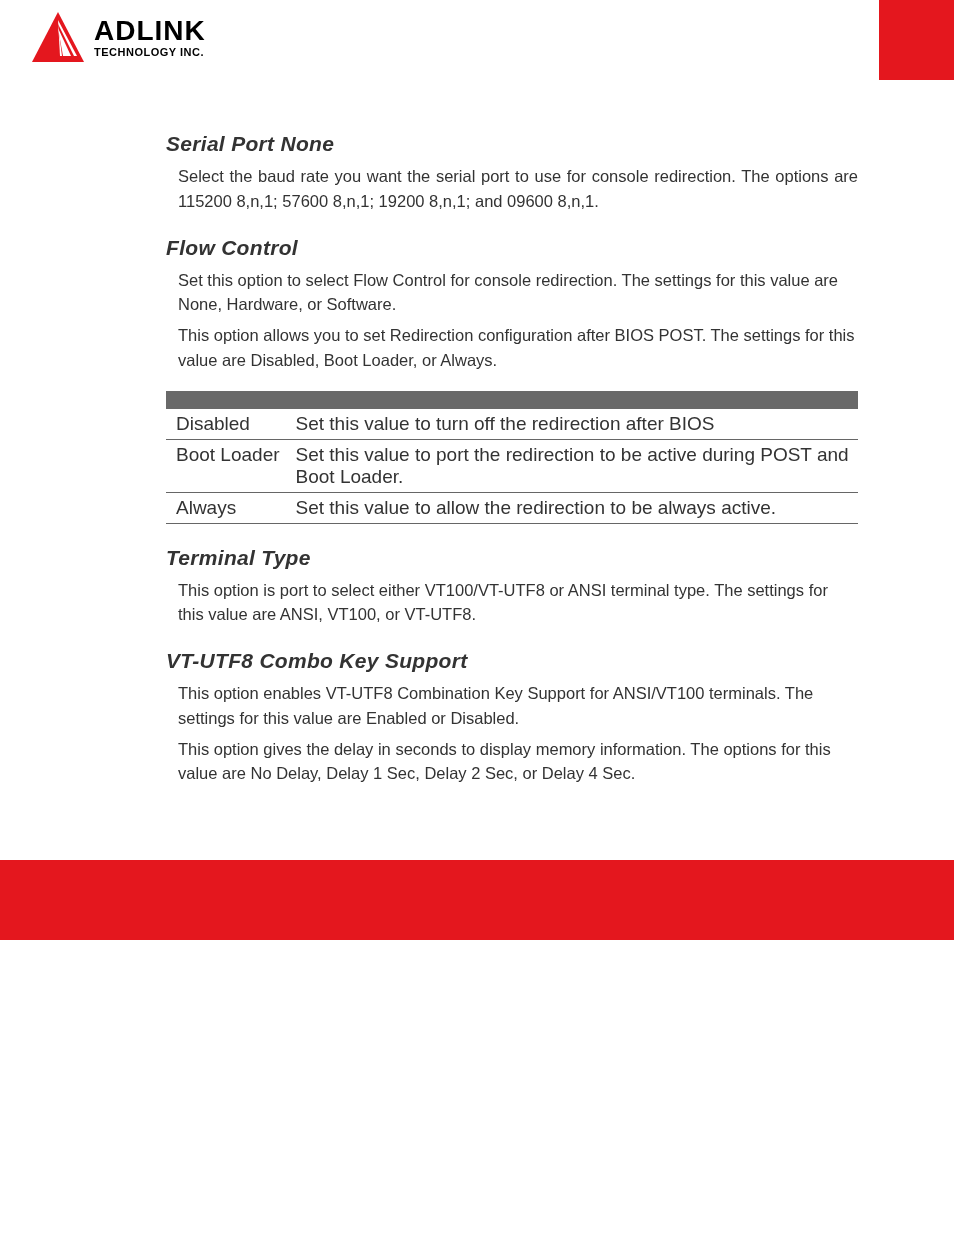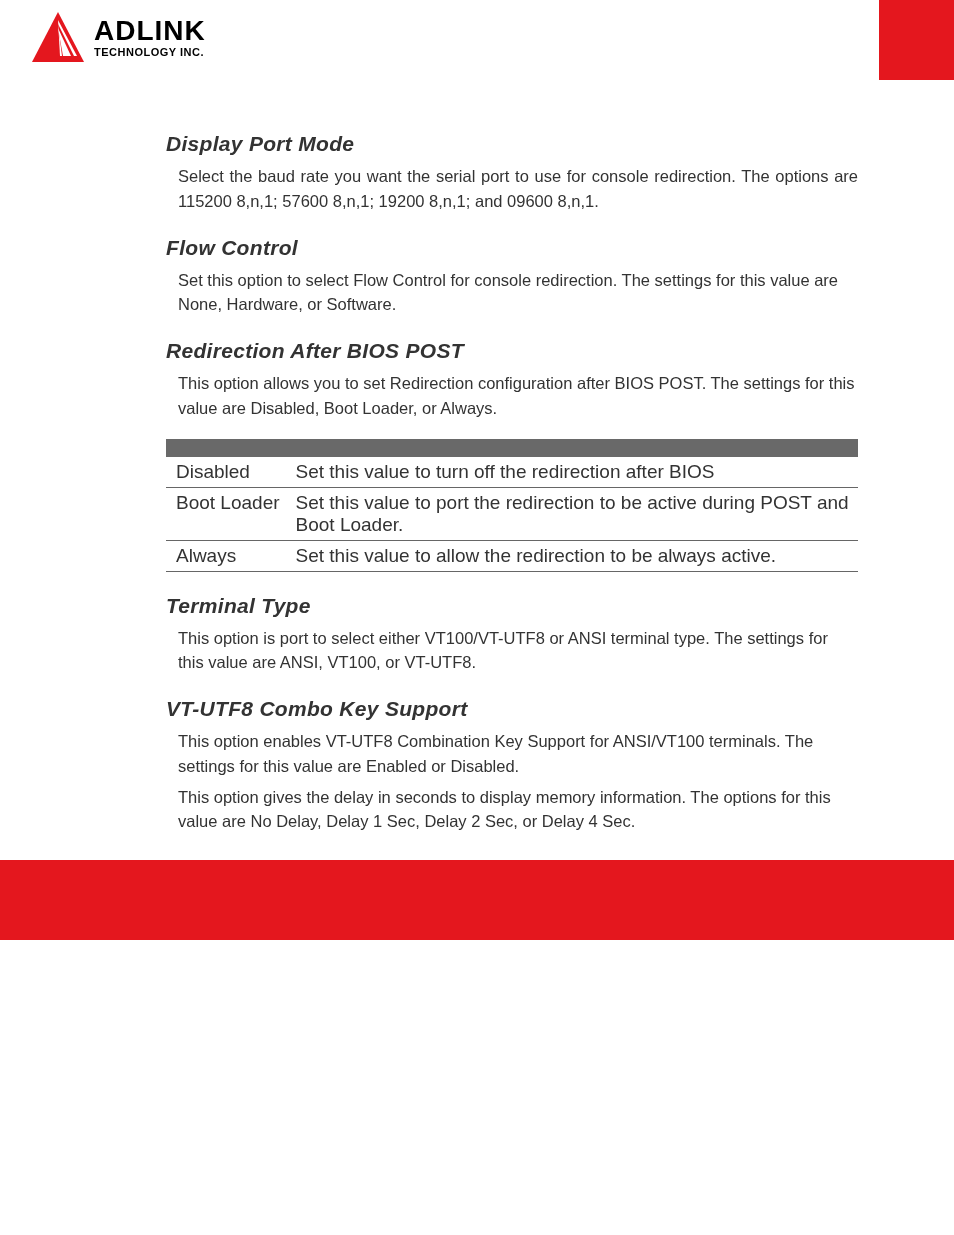--- a/index.html
+++ b/index.html
@@ -63,27 +63,26 @@
       <polygon points="28,16 41,44 33,44" fill="#ffffff"></polygon>
     </svg>
     <div class="logo-text">
       <span class="logo-main">ADLINK</span>
       <span class="logo-sub">TECHNOLOGY INC.</span>
     </div>
   </div>
 
   <div class="content">
 
-    <h3 class="section-head">Display Port Mode</h3>
+    <h3 class="section-head">Serial Port None</h3>
     <p class="body justify">Select the baud rate you want the serial port to use for console redirection. The options are 115200 8,n,1; 57600 8,n,1; 19200 8,n,1; and 09600 8,n,1.</p>
 
     <h3 class="section-head">Flow Control</h3>
     <p class="body">Set this option to select Flow Control for console redirection. The settings for this value are None, Hardware, or Software.</p>
 
-    <h3 class="section-head">Redirection After BIOS POST</h3>
     <p class="body">This option allows you to set Redirection configuration after BIOS POST. The settings for this value are Disabled, Boot Loader, or Always.</p>
 
     <table class="opts">
       <thead>
           <tr>
             <td colspan="2"></td>
           </tr>
         </thead>
       <tbody>
         <tr>

